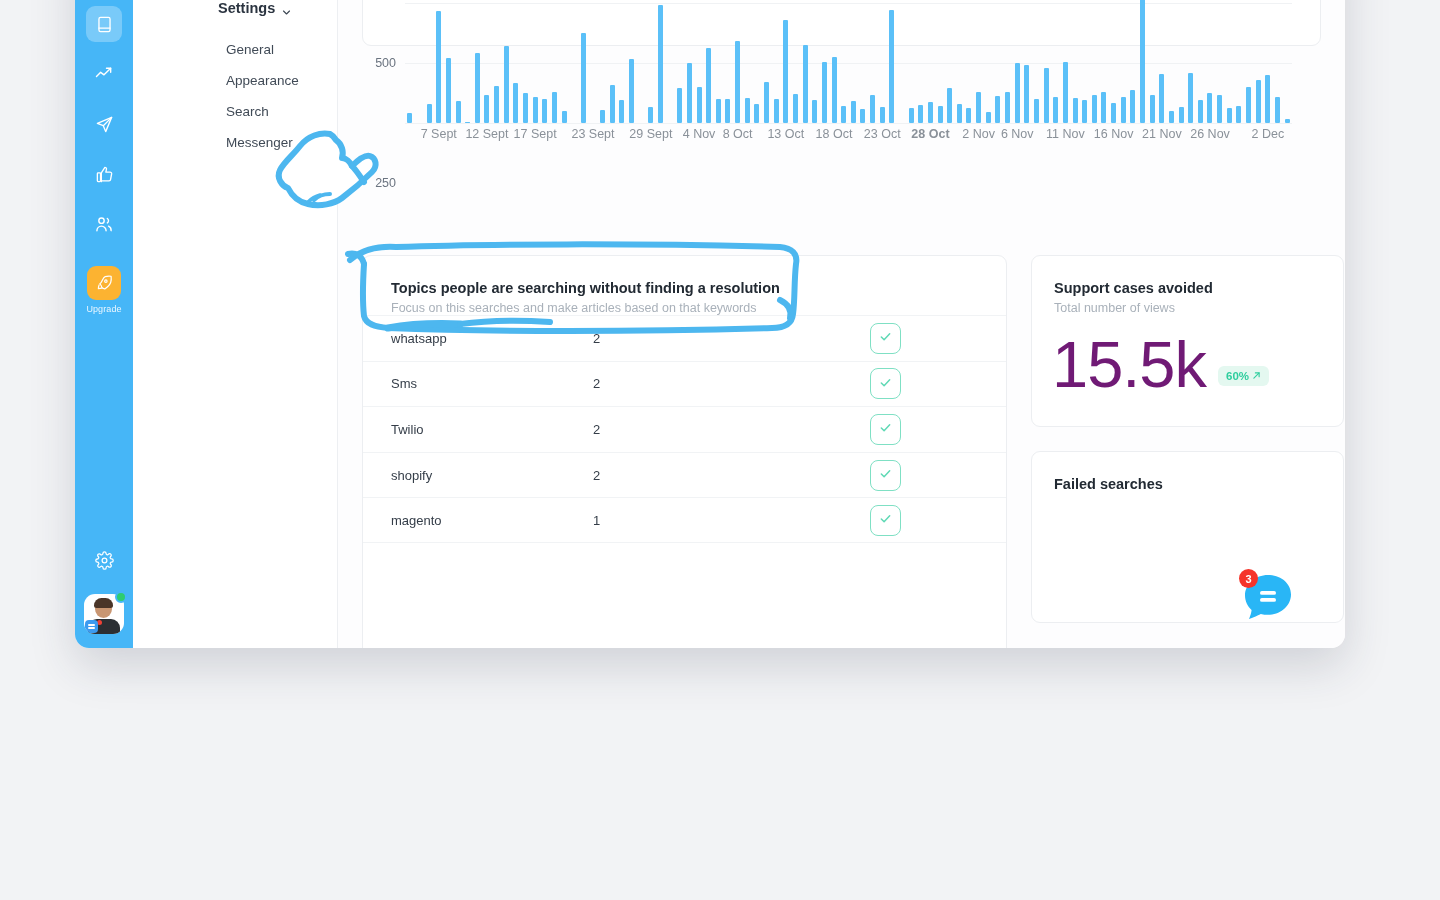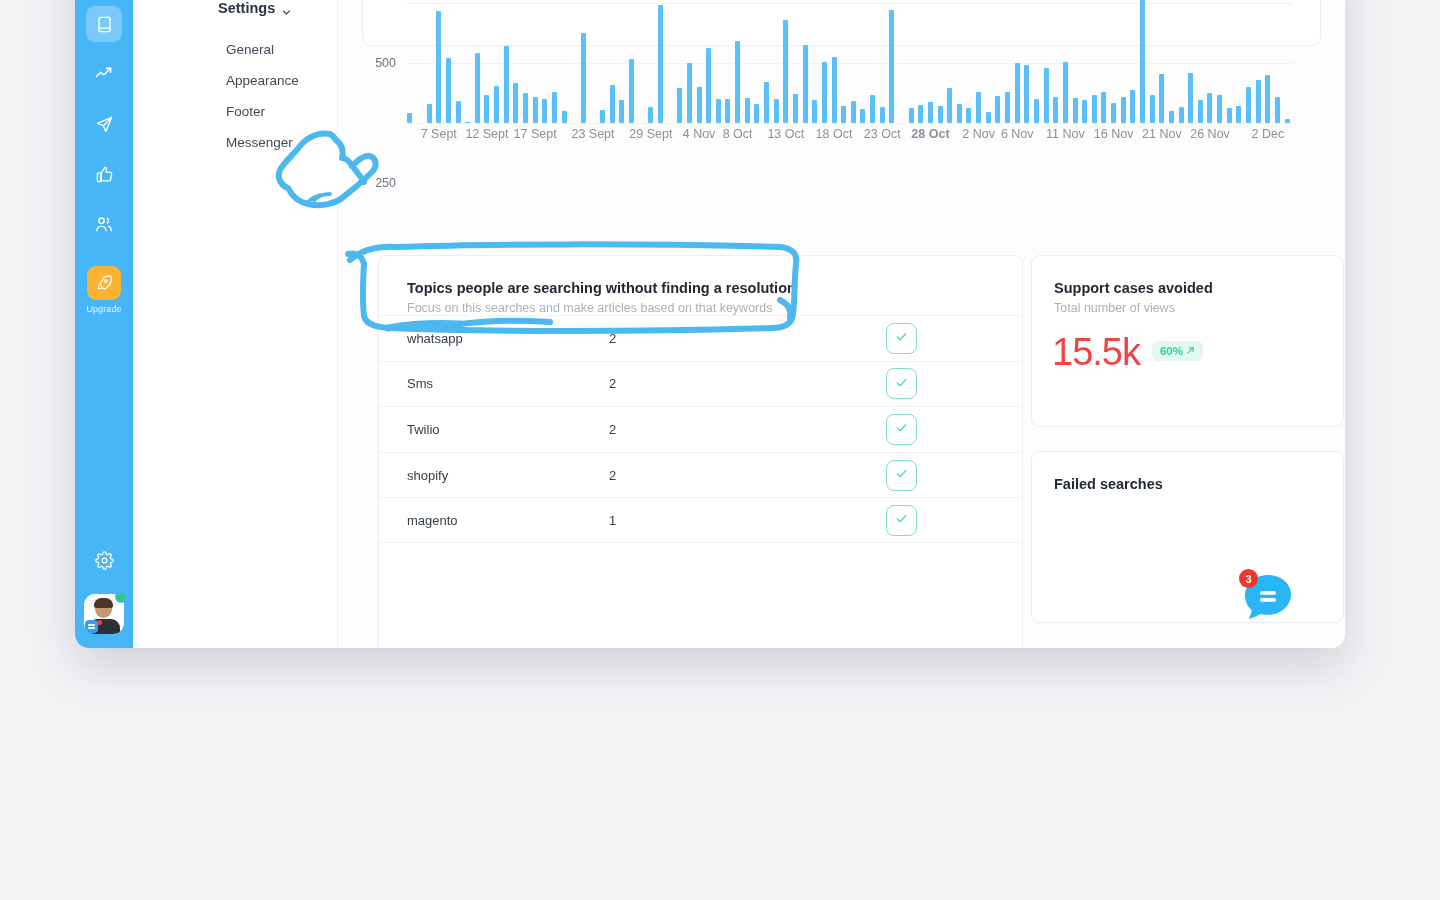--- a/index.html
+++ b/index.html
@@ -98,21 +98,21 @@
   .ytick { position: absolute; right: 100%; margin-right: 9px; transform: translateY(-50%);
            font-size: 12.5px; color: #6b7480; white-space: nowrap; }
   .bars { position: absolute; left: 0; right: 0; bottom: 0; top: 0; display: flex; align-items: flex-end; gap: 0; }
   .bar-slot { flex: 1 1 0; display: flex; justify-content: center; align-items: flex-end; height: 100%; }
   .bar { width: 5px; background: #5bc0f8; border-radius: 1px; }
   .xaxis { position: absolute; left: 42px; right: 18px; top: 380px; height: 18px; }
   .xtick { position: absolute; transform: translateX(-50%); font-size: 12.5px; color: #8a9199; white-space: nowrap; }
 
   
   .topics-card {
-    position: absolute; left: 40px; top: 319px; width: 645px; height: 452px;
+    position: absolute; left: 24px; top: 319px; width: 645px; height: 452px;
     background: #fff; border: 1px solid #eceef1; border-radius: 9px;
   }
   .topics-head { padding: 24px 28px 0 28px; }
   .topics-title { font-size: 14.5px; font-weight: 700; color: #222a33; }
   .topics-sub { font-size: 12.5px; color: #a9b1ba; margin-top: 5px; }
   .thead { display: flex; padding: 28px 28px 11px 28px; }
   .th { font-size: 12.5px; color: #b4bcc5; }
   .col1 { width: 202px; } .col2 { width: 200px; } .col3 { flex: 1; }
   .trow { display: flex; align-items: center; padding: 0 28px; height: 45.6px; border-top: 1px solid #f1f3f5; }
   .trow:last-child { border-bottom: 1px solid #f1f3f5; }
@@ -125,21 +125,21 @@
   
   .stat-card {
     position: absolute; left: 693px; width: 313px;
     background: #fff; border: 1px solid #eceef1; border-radius: 9px;
   }
   .stat1 { top: 319px; height: 172px; }
   .stat2 { top: 515px; height: 172px; }
   .stat-title { font-size: 14.5px; font-weight: 700; color: #222a33; padding: 24px 0 0 22px; }
   .stat-sub { font-size: 12.5px; color: #a9b1ba; padding: 5px 0 0 22px; }
   .stat-row { display: flex; align-items: flex-end; gap: 12px; padding: 20px 0 0 20px; }
-  .stat-value { font-size: 38px; font-weight: 300; color: #ef4444; line-height: .92; letter-spacing: -1px; }
+  .stat-value { font-size: 65px; font-weight: 300; color: #701a75; line-height: .92; letter-spacing: -1px; }
   .pill { font-size: 11.5px; font-weight: 700; padding: 4px 8px; border-radius: 6px; margin-bottom: 9px;
           display: flex; align-items: center; gap: 3px; }
   .pill-up { background: #e4f8f0; color: #2fce9e; }
   .pill-down { background: #fdeaea; color: #f2757a; }
 
   
   .chat-fab {
     position: absolute; right: 52px; bottom: 25px; width: 50px; height: 50px; cursor: pointer;
   }
   .fab-badge {
@@ -246,21 +246,21 @@
       <div class="subnav-title">
         <span>Settings</span>
         <span class="chev">
           <svg width="9" height="9" viewBox="0 0 12 12" fill="none" stroke="#3d4753" stroke-width="1.5" stroke-linecap="round" stroke-linejoin="round">
             <polyline points="2,4 6,8 10,4"></polyline>
           </svg>
         </span>
       </div>
       <div class="subnav-item">General</div>
       <div class="subnav-item">Appearance</div>
-      <div class="subnav-item">Footer</div>
+      <div class="subnav-item">Search</div>
       <div class="subnav-item">Messenger</div>
     </div>
 
     <div class="main">
 
       <div class="chart-card">
         <div class="chart-inner">
 
           <div class="plot" id="plot">
               <div class="gridline" style="top: 180px;">

